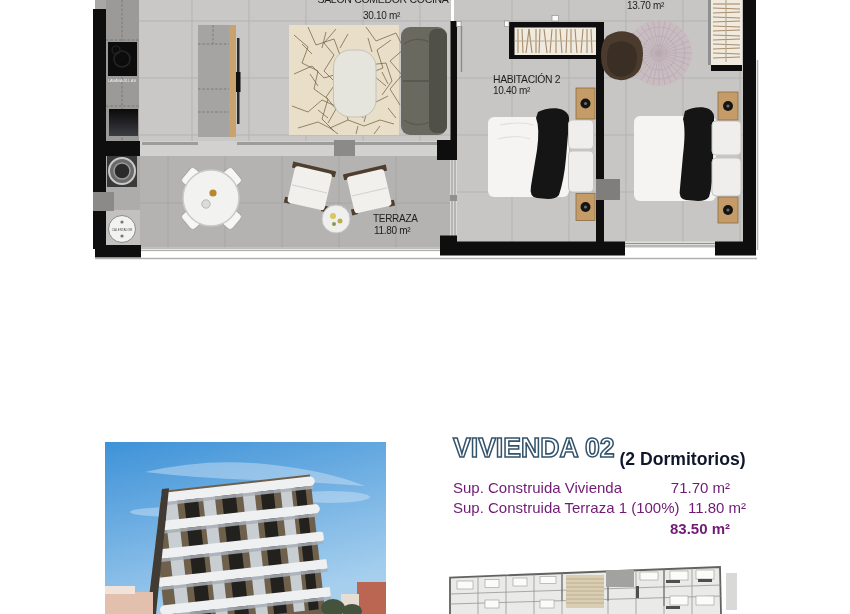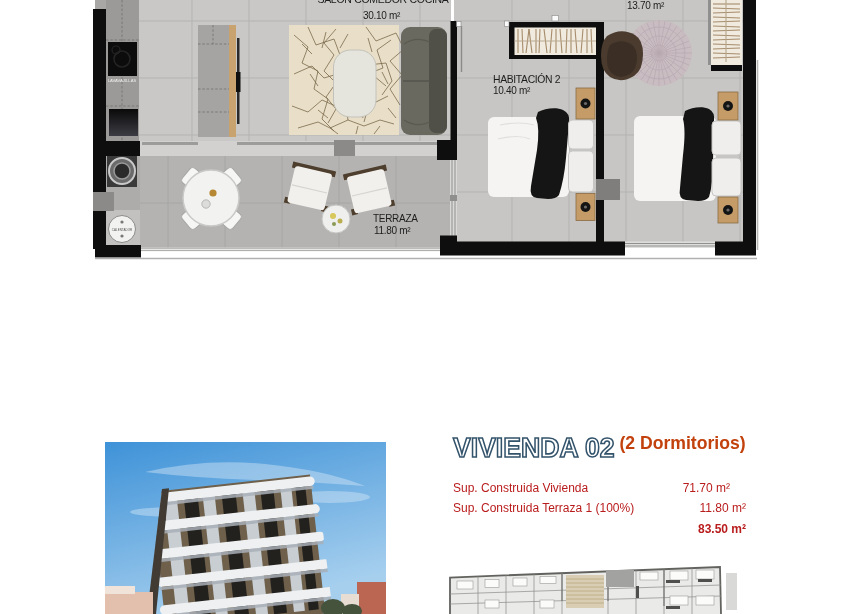--- a/index.html
+++ b/index.html
@@ -438,30 +438,30 @@
   </g>
 
   <g fill="#45523c">
     <ellipse cx="228" cy="166" rx="12" ry="9"></ellipse>
     <ellipse cx="247" cy="169" rx="10" ry="7"></ellipse>
   </g>
 </svg>
 
 <div class="abs" style="left:452.5px;top:433px;height:30px">
   <span class="abs" style="left:0;top:0;display:inline-block;transform:scaleX(0.95);transform-origin:0 0;font-weight:bold;font-size:28px;line-height:29px;color:#ffffff;-webkit-text-stroke:1.6px #33536b;white-space:nowrap">VIVIENDA 02</span>
-  <span class="abs" style="left:167px;top:0;font-weight:bold;font-size:17.6px;color:#c2410c;white-space:nowrap">(2 Dormitorios)</span>
+  <span class="abs" style="left:167px;top:16px;font-weight:bold;font-size:17.6px;color:#0f172a;white-space:nowrap">(2 Dormitorios)</span>
 </div>
 
-<div class="abs" style="left:453px;top:477.5px;width:293px;font-size:12px;color:#b91c1c;line-height:20.8px">
+<div class="abs" style="left:453px;top:477.5px;width:293px;font-size:15px;color:#701a75;line-height:20.8px">
 
   <div style="position:relative"><span>Sup. Construida Vivienda</span><span style="position:absolute;right:16px">71.70 m²</span></div>
 
   <div style="position:relative"><span>Sup. Construida Terraza 1 (100%)</span><span style="position:absolute;right:0">11.80 m²</span></div>
 
-  <div style="position:relative;font-weight:bold"><span style="position:absolute;right:0">83.50 m²</span></div>
+  <div style="position:relative;font-weight:bold"><span style="position:absolute;right:16px">83.50 m²</span></div>
 </div>
 
 <svg class="abs" style="left:440px;top:556px" width="310" height="58" viewBox="0 0 310 58">
 
   <g>
     <polygon points="10,21.5 280,11 281,58 10,58" fill="#eaeae8"></polygon>
     <polygon points="286,17 297,17 297,54 286,54" fill="#d9d9d7"></polygon>
     <polyline points="10,58 10,21.5 280,11 281,58" fill="none" stroke="#62625f" stroke-width="1.8"></polyline>
     <g stroke="#8b8b89" stroke-width="0.7" fill="none">
       <line x1="38" y1="20.4" x2="38" y2="58"></line>

